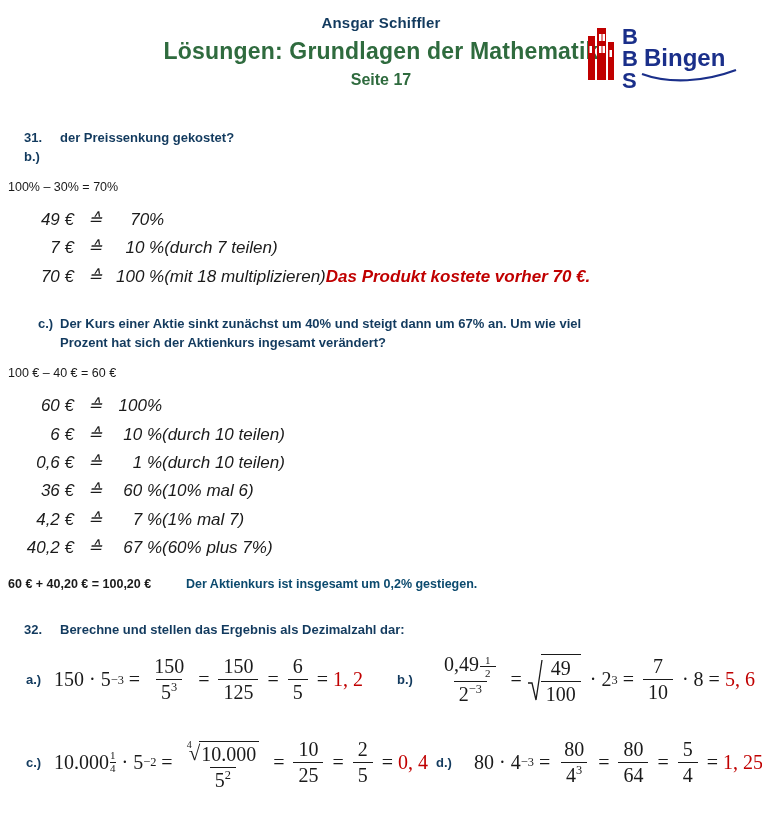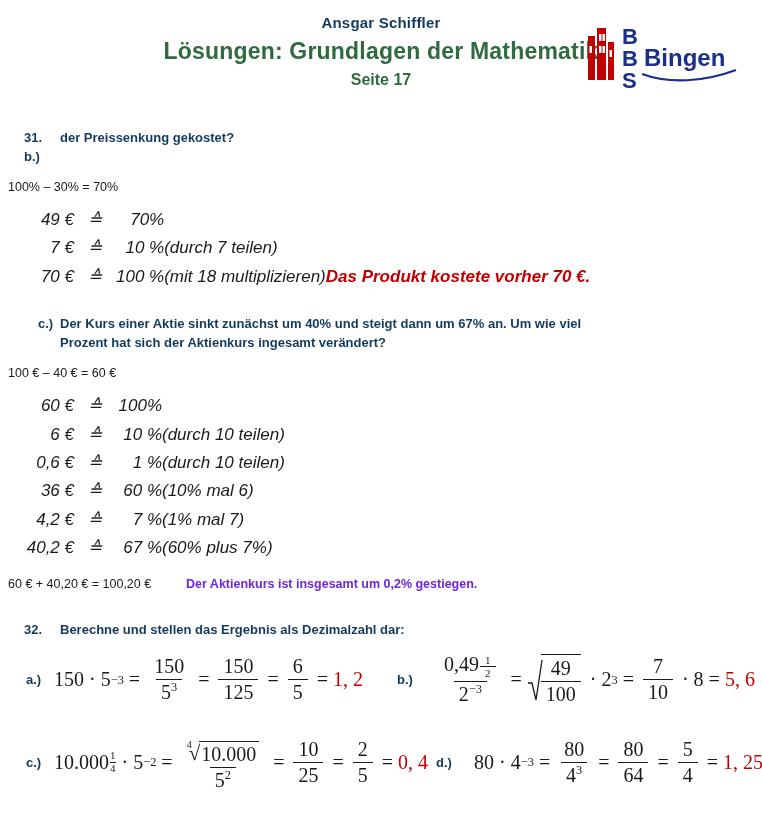--- a/index.html
+++ b/index.html
@@ -137,23 +137,24 @@
     padding-left: 48px;
     white-space: nowrap;
   }
   .sum-row {
     margin-top: 13px;
     display: flex;
     align-items: baseline;
   }
   .sum-row .eq {
     min-width: 178px;
+    font-weight: bold;
   }
   .sum-row .red {
-    color: #6d28d9;
+    color: #0c4a6e;
     font-weight: bold;
   }
 
   
   .sec32 {
     margin-top: 26px;
   }
   .formula-row {
     position: relative;
     display: flex;

